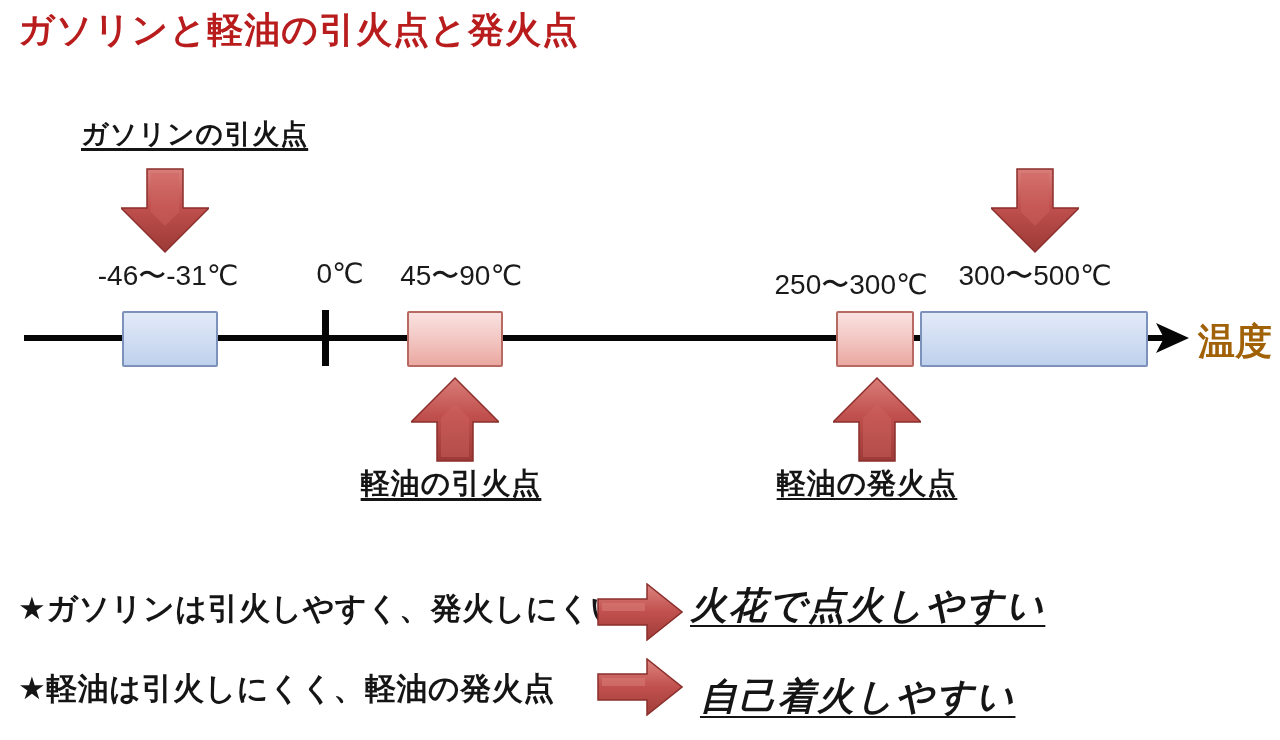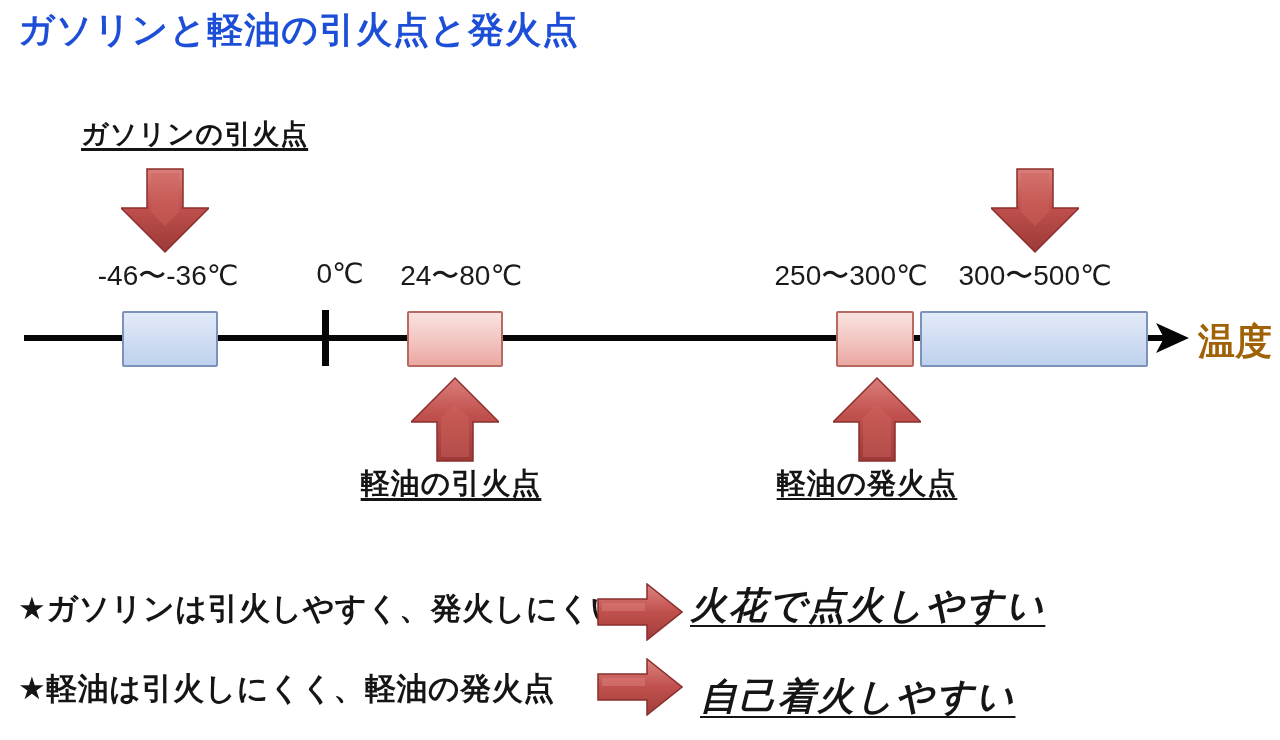--- a/index.html
+++ b/index.html
@@ -6,21 +6,21 @@
   html,body { background:#ffffff; }
   body {
     font-family:"Liberation Sans","DejaVu Sans",sans-serif;
     color:#111111;
   }
   .stage {
     position:relative; width:1280px; height:740px; background:#ffffff; overflow:hidden;
   }
   .abs { position:absolute; }
   .title {
-    left:18px; top:6px; font-size:36px; font-weight:bold; letter-spacing:1px; color:#1d4ed8;
+    left:18px; top:6px; font-size:36px; font-weight:bold; letter-spacing:1px; color:#b91c1c;
   }
   .anno-label {
     font-size:27px; font-weight:bold; text-align:center; color:#151515;
     text-decoration:underline; text-decoration-thickness:2.5px; text-underline-offset:5px;
     letter-spacing:1px; white-space:nowrap;
   }
   .temp-label {
     font-size:28px; color:#1a1a1a; text-align:center; white-space:nowrap;
   }
   .axis-line { background:#060606; }
@@ -76,24 +76,24 @@
     </svg>
   </span>
 
   <span class="abs" style="left:991px; top:168px;">
     <svg width="88" height="86">
       <polygon points="26,1 62,1 62,40 88,40 44,84 0,40 26,40" fill="url(#gradRed)" stroke="#8a2f2c" stroke-width="1.5"></polygon>
       <polygon points="30,5 58,5 58,44 44,58 30,44" fill="#cf6360" opacity="0.45"></polygon>
     </svg>
   </span>
 
-  <div class="abs temp-label" style="left:60px; top:257px; width:216px;">-46〜-36℃</div>
+  <div class="abs temp-label" style="left:60px; top:257px; width:216px;">-46〜-31℃</div>
   <div class="abs temp-label" style="left:300px; top:257px; width:80px;">0℃</div>
-  <div class="abs temp-label" style="left:380px; top:257px; width:162px;">24〜80℃</div>
-  <div class="abs temp-label" style="left:760px; top:257px; width:182px;">250〜300℃</div>
+  <div class="abs temp-label" style="left:380px; top:257px; width:162px;">45〜90℃</div>
+  <div class="abs temp-label" style="left:760px; top:266px; width:182px;">250〜300℃</div>
   <div class="abs temp-label" style="left:944px; top:257px; width:182px;">300〜500℃</div>
 
   <div class="abs axis-line" style="left:24px; top:335px; width:1140px; height:6px;"></div>
   <span class="abs" style="left:1156px; top:323px;">
     <svg width="34" height="30">
         <polygon points="0,0 33,15 0,30 8,15" fill="#060606"></polygon>
       </svg>
   </span>
   <div class="abs tick" style="left:322px; top:310px; width:7px; height:56px;"></div>
 

